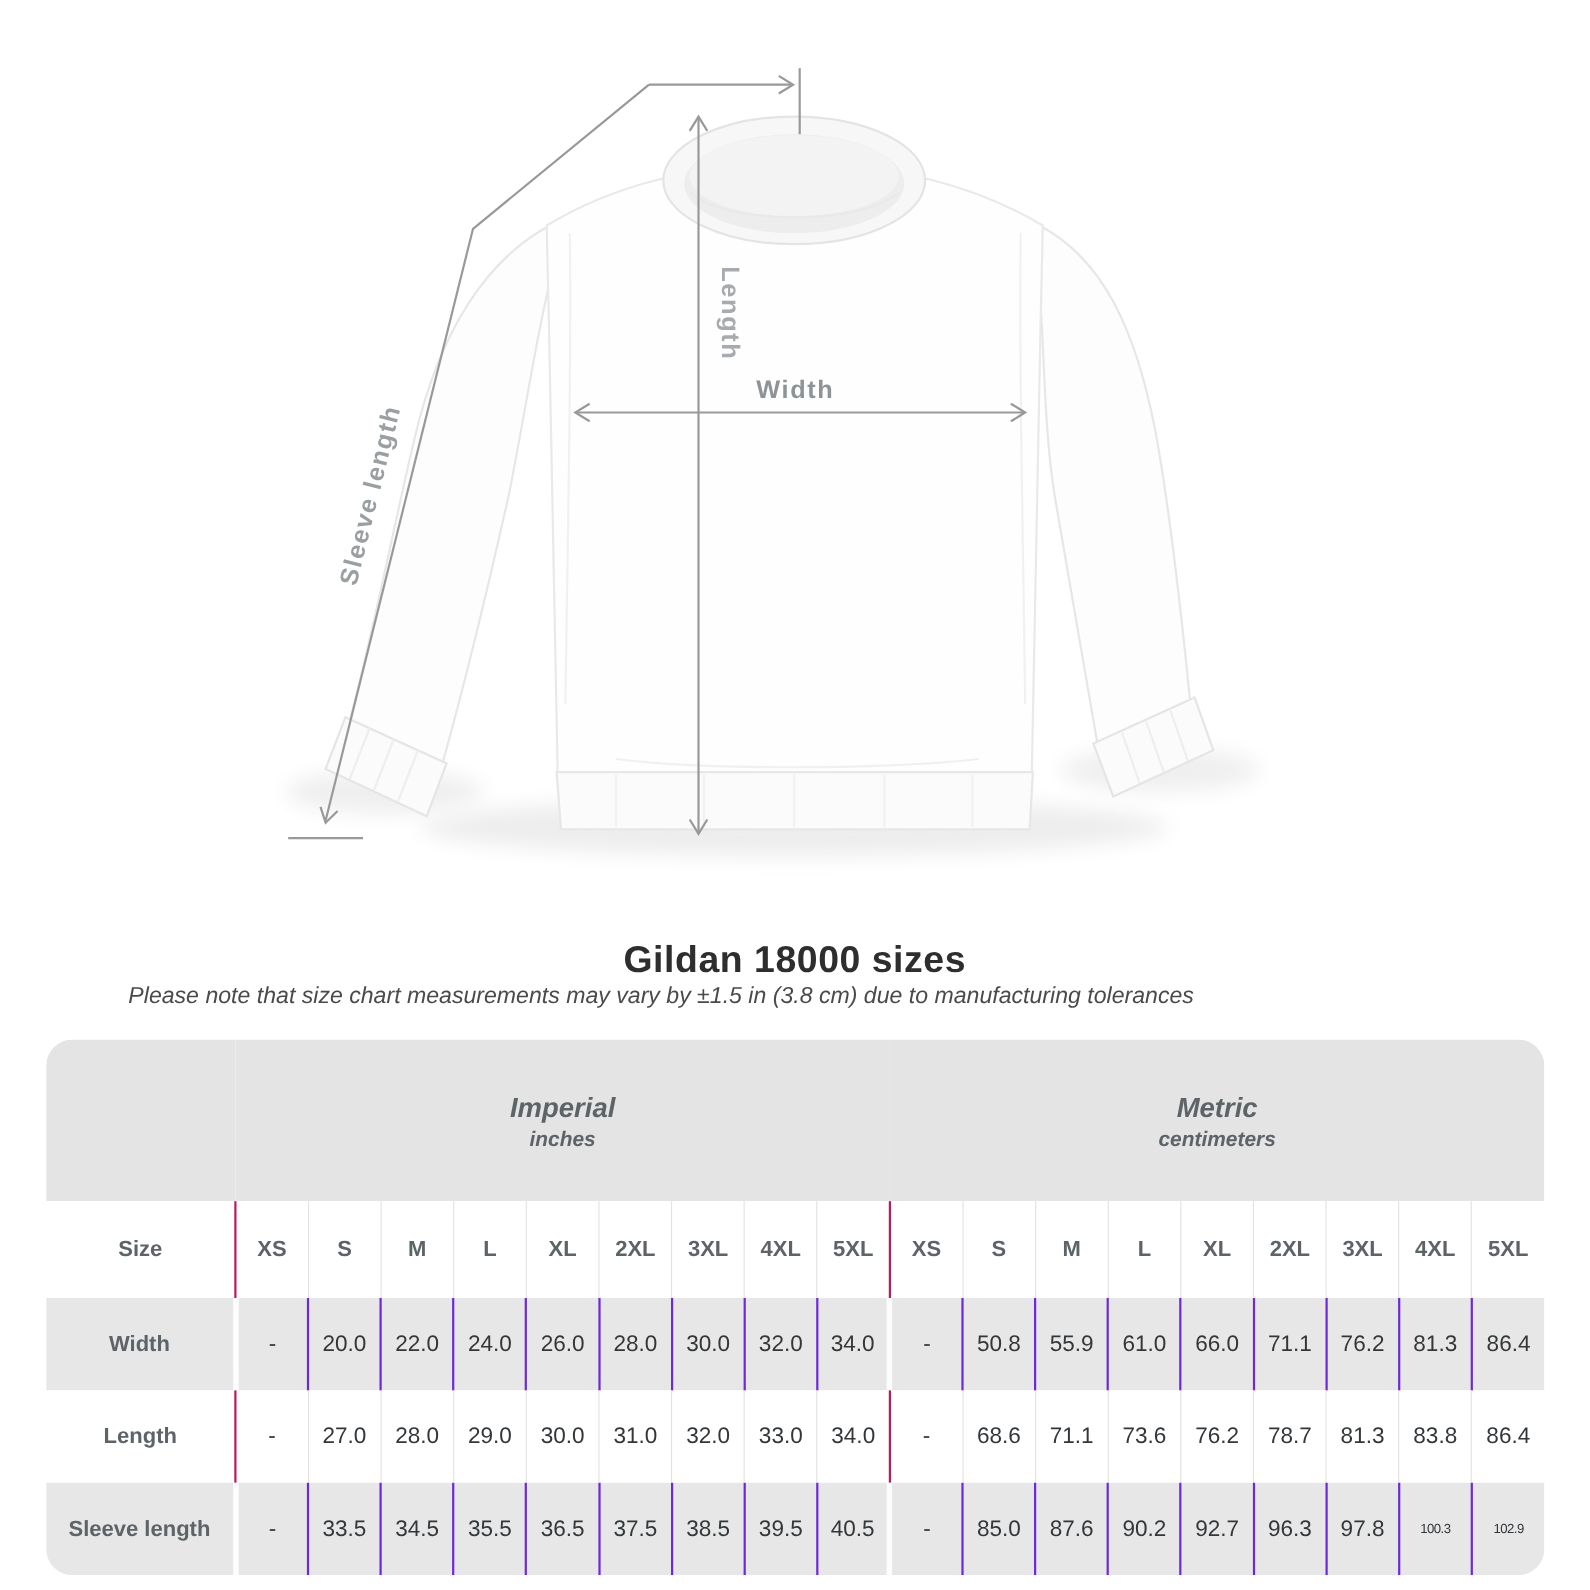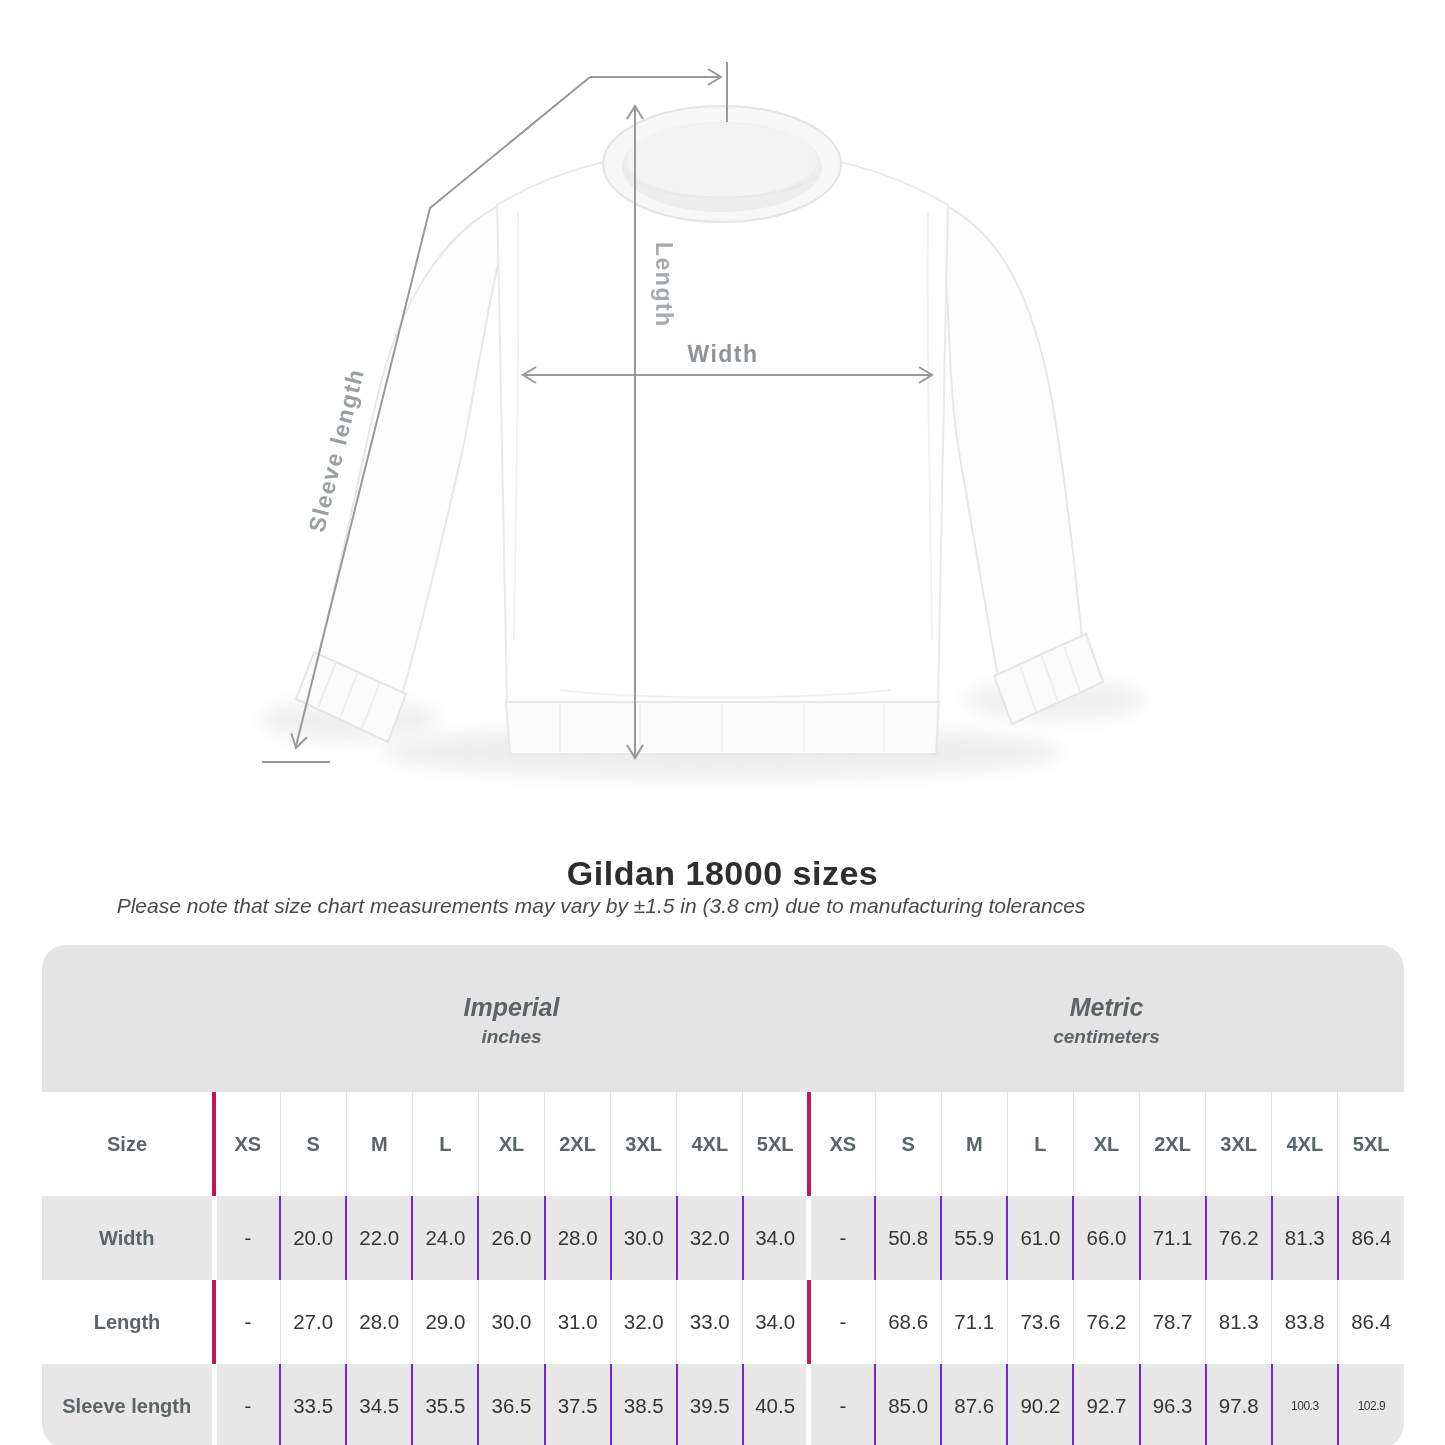--- a/index.html
+++ b/index.html
@@ -14,30 +14,30 @@
         font-size:21px;font-style:italic;color:#4a4a4a;}
 
   .table-wrap{position:absolute;top:945px;left:42px;width:1362px;border-radius:24px;overflow:hidden;}
   table.sizes{width:100%;border-collapse:collapse;table-layout:fixed;}
   table.sizes td,table.sizes th{padding:0;text-align:center;vertical-align:middle;font-weight:normal;}
 
   tr.group-row td{background:#e4e4e4;height:147px;}
   .group-name{font-size:25px;font-weight:bold;font-style:italic;color:#5d6467;line-height:1.5;}
   .group-unit{font-size:19px;font-style:italic;color:#5d6467;font-weight:bold;}
 
-  tr.head-row td{background:#ffffff;height:104px;font-size:20px;font-weight:bold;color:#5d6467;}
+  tr.head-row td{background:#ffffff;height:88px;font-size:20px;font-weight:bold;color:#5d6467;}
   tr.data-row td{height:84px;font-size:20.5px;color:#33373a;}
   tr.data-row td.rowlabel{font-size:20px;font-weight:bold;color:#5d6467;}
 
   tr.row-gray td{background:#e7e7e7;border-left:2px solid #6d28d9;}
   tr.row-gray td.rowlabel{border-left:none;}
   tr.row-gray td.firstdata{border-left:5px solid #fdfdfd;}
   tr.row-white td{background:#ffffff;border-left:1px solid #e2e2e2;}
   tr.row-white td.rowlabel{border-left:none;}
-  tr.row-white td.firstdata{border-left:4px solid #be185d;}
+  tr.row-white td.firstdata{border-left:2px solid #be185d;}
   tr.data-row td.smallnum{font-size:12px;letter-spacing:-0.5px;}
 </style>
 </head>
 <body>
 
 <div class="stage">
 
   <div class="figure">
     <svg width="1445" height="830" viewBox="0 0 1445 830">
       <defs>

